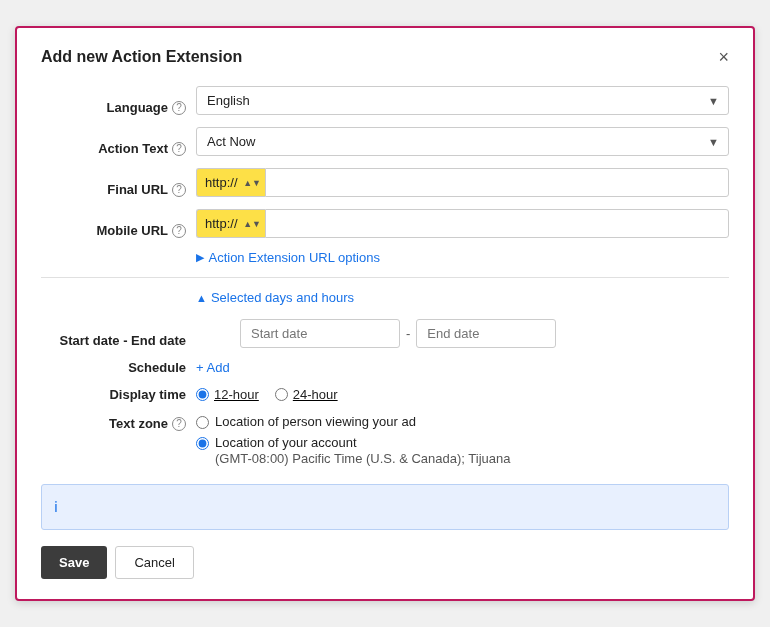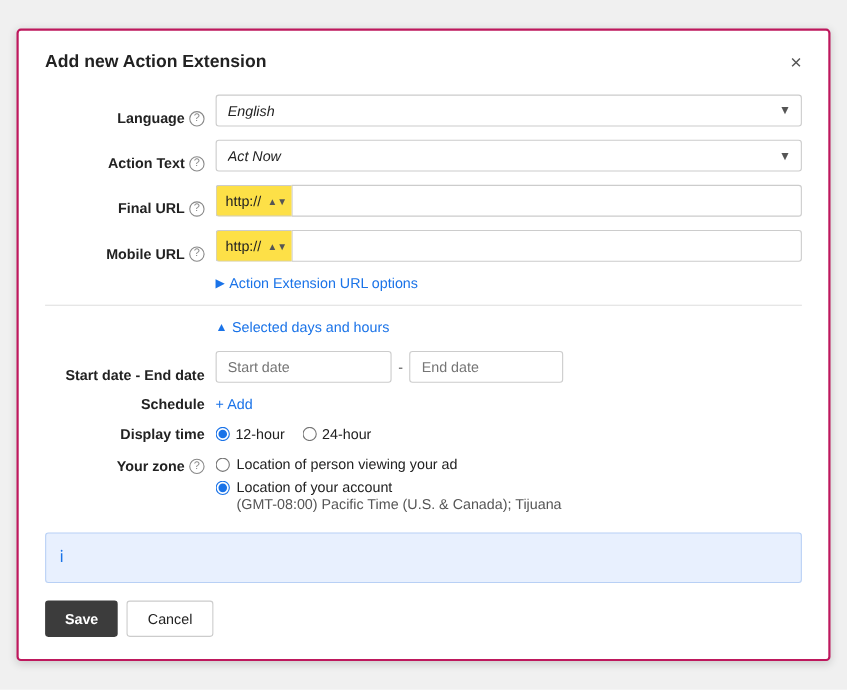--- a/index.html
+++ b/index.html
@@ -86,21 +86,20 @@
       width: 100%;
       padding: 6px 30px 6px 10px;
       border: 1px solid #ccc;
       border-radius: 3px;
       background: #fff;
       font-size: 13px;
       appearance: none;
       -webkit-appearance: none;
       cursor: pointer;
       color: #222;
-      font-style: italic;
     }
     .select-arrow {
       position: absolute;
       right: 10px;
       top: 50%;
       transform: translateY(-50%);
       pointer-events: none;
       color: #555;
       font-size: 11px;
     }
@@ -179,20 +178,21 @@
       cursor: pointer;
       font-size: 13px;
       display: flex;
       align-items: center;
       gap: 4px;
     }
     .date-row {
       display: flex;
       align-items: center;
       gap: 6px;
+      margin-left: 44px;
     }
     .date-input {
       padding: 6px 10px;
       border: 1px solid #ccc;
       border-radius: 3px;
       font-size: 13px;
       color: #aaa;
       width: 160px;
     }
     .date-separator {
@@ -212,20 +212,21 @@
       font-size: 13px;
       display: flex;
       align-items: center;
       gap: 3px;
       text-decoration: none;
     }
     .radio-group {
       display: flex;
       align-items: center;
       gap: 16px;
+      text-decoration: underline;
     }
     .radio-label {
       display: flex;
       align-items: center;
       gap: 5px;
       cursor: pointer;
       font-size: 13px;
       color: #222;
     }
     .radio-label input[type="radio"] {
@@ -450,21 +451,21 @@
         <label class="radio-label">
           <input type="radio" name="display_time" style="">
           <span>24-hour</span>
         </label>
       </div>
     </div>
   </div>
 
   <div class="form-row" style="align-items: flex-start;">
     <div class="form-label" style="padding-top: 2px;">
-      <span>Your zone</span>
+      <span>Text zone</span>
       <span class="help-icon">?</span>
     </div>
     <div class="form-control">
       <div class="timezone-options">
         <label class="tz-option">
           <input type="radio" name="timezone" style="">
           <span>Location of person viewing your ad</span>
         </label>
         <label class="tz-option">
           <input type="radio" name="timezone" checked="" style="">

